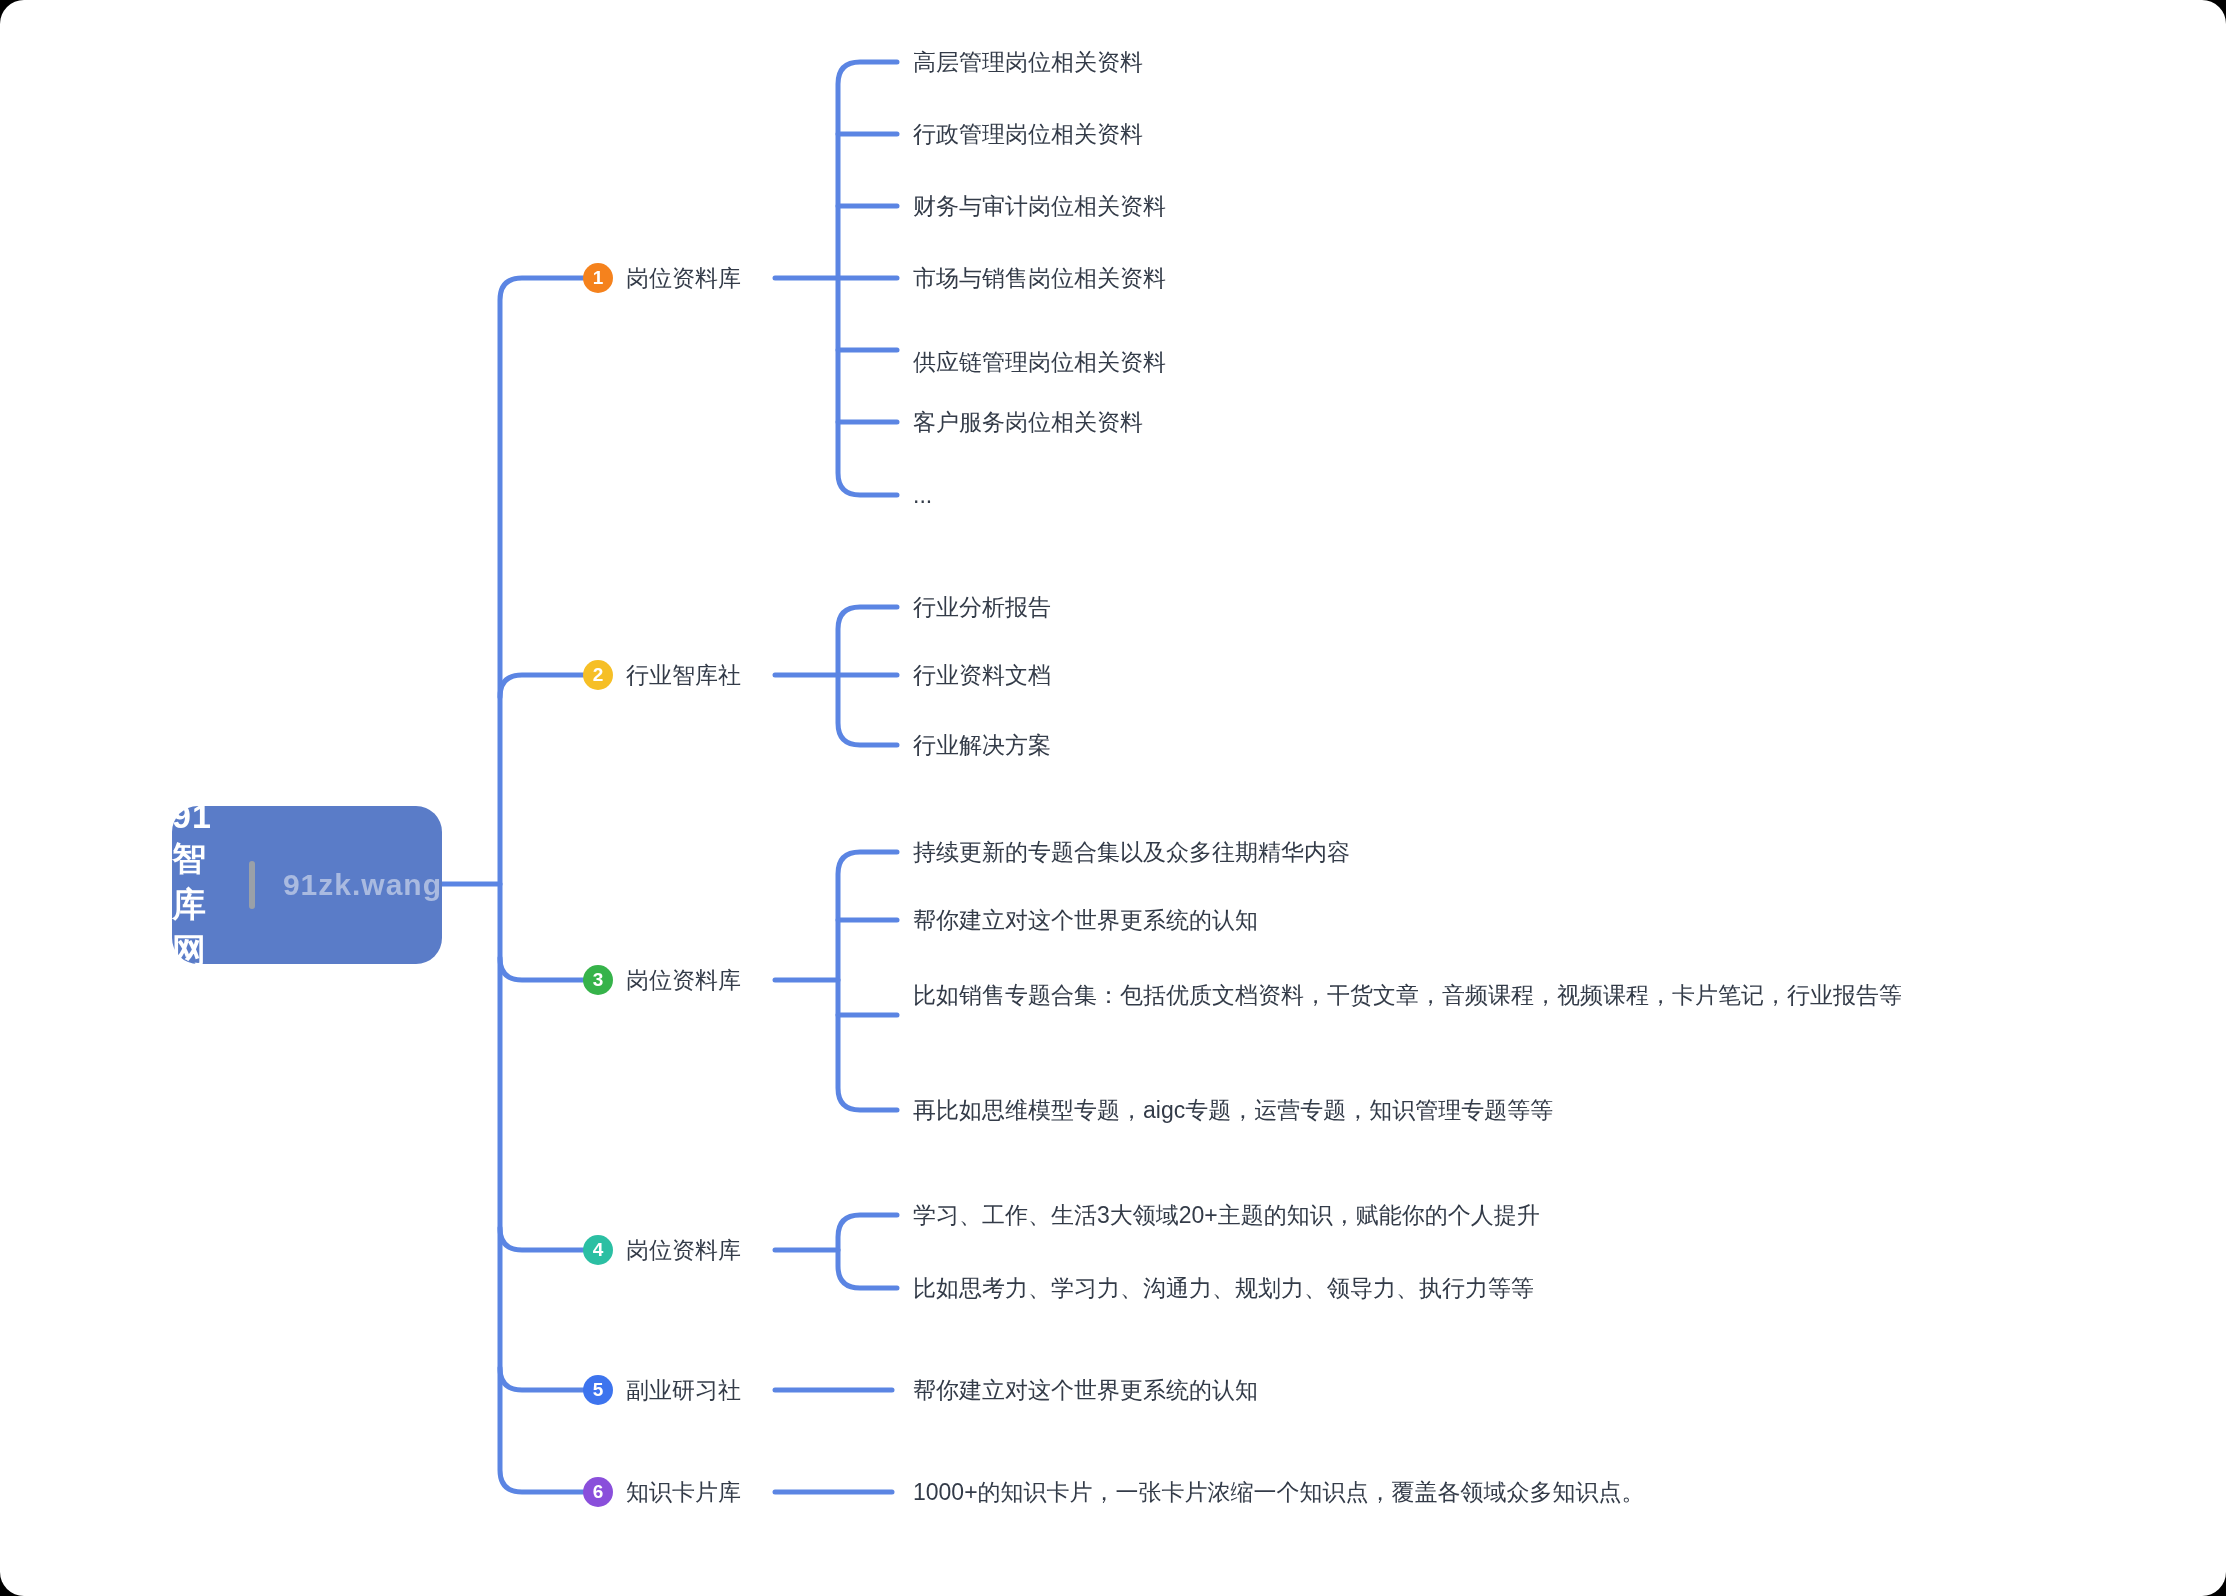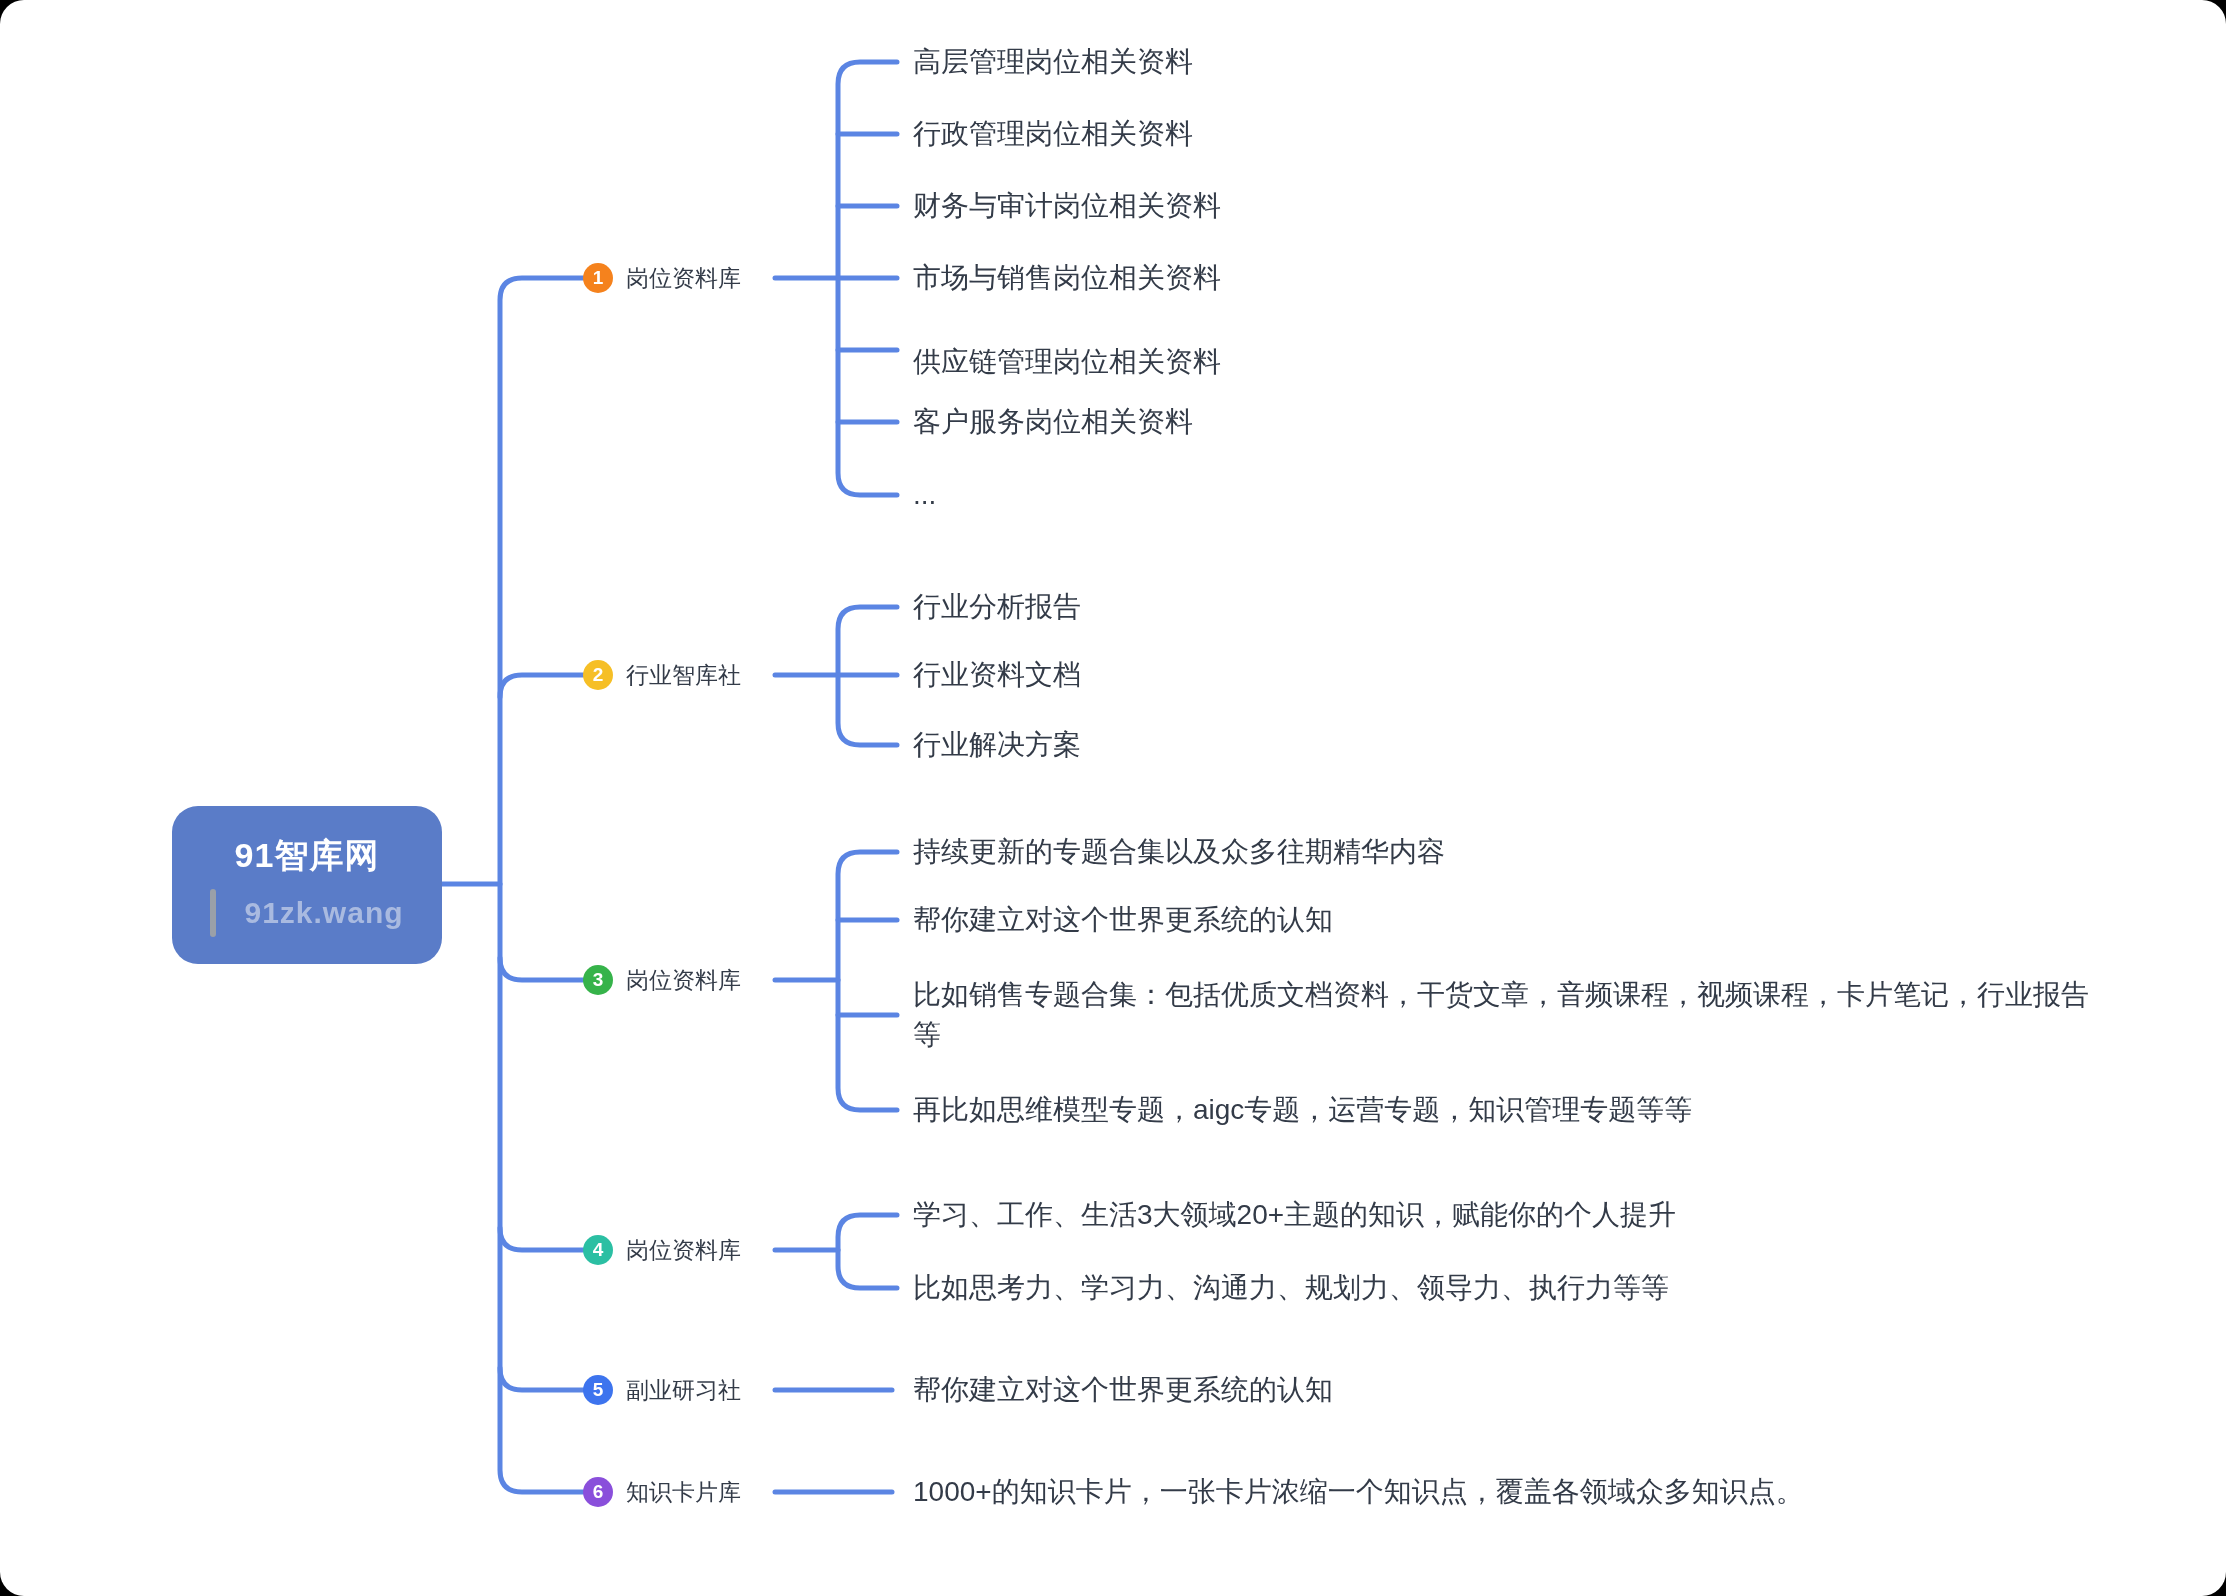--- a/index.html
+++ b/index.html
@@ -3,32 +3,32 @@
 <meta charset="utf-8">
 <style>
   html,body{margin:0;padding:0;background:#000;}
   body{width:2226px;height:1596px;font-family:"Liberation Sans","DejaVu Sans",sans-serif;}
   .canvas{position:relative;width:2226px;height:1596px;background:#ffffff;border-radius:24px;overflow:hidden;}
   .edges{position:absolute;left:0;top:0;width:2226px;height:1596px;z-index:0;}
   .edgeline{fill:none;stroke:var(--edge,#5B85E3);stroke-width:5;stroke-linecap:round;}
 
   .root-node{position:absolute;left:172px;top:806px;width:270px;height:158px;
     background:var(--root-fill,#5A7CC8);border-radius:26px;z-index:2;
-    display:flex;flex-direction:column;align-items:center;justify-content:center;gap:10px;}
+    display:flex;flex-direction:row;align-items:center;justify-content:center;gap:10px;}
   .root-title{color:#ffffff;font-size:34px;font-weight:bold;letter-spacing:1px;}
   .root-sub{display:flex;align-items:center;gap:12px;}
   .root-sub .bar{width:6px;height:48px;background:#9aa0a8;border-radius:3px;}
   .root-domain{color:var(--root-subtitle,#A9BAE0);font-size:30px;font-weight:bold;letter-spacing:1px;margin-left:16px;}
 
   .branch{position:absolute;left:583px;height:42px;display:flex;align-items:center;gap:13px;z-index:2;}
   .badge{width:30px;height:30px;border-radius:50%;color:#fff;font-size:19px;font-weight:bold;
     display:flex;align-items:center;justify-content:center;flex:0 0 auto;}
   .branch-label{font-size:23px;font-weight:500;color:var(--ink,#333B48);white-space:nowrap;}
 
-  .leaf{position:absolute;left:913px;font-size:28px;line-height:40px;color:var(--ink,#333B48);
+  .leaf{position:absolute;left:913px;font-size:23px;line-height:40px;color:var(--ink,#333B48);
     white-space:nowrap;z-index:2;}
   .leaf.wrap{white-space:normal;width:1190px;}
 </style>
 </head>
 <body>
 
 <div class="canvas">
 
   <svg class="edges" viewBox="0 0 2226 1596">
 

